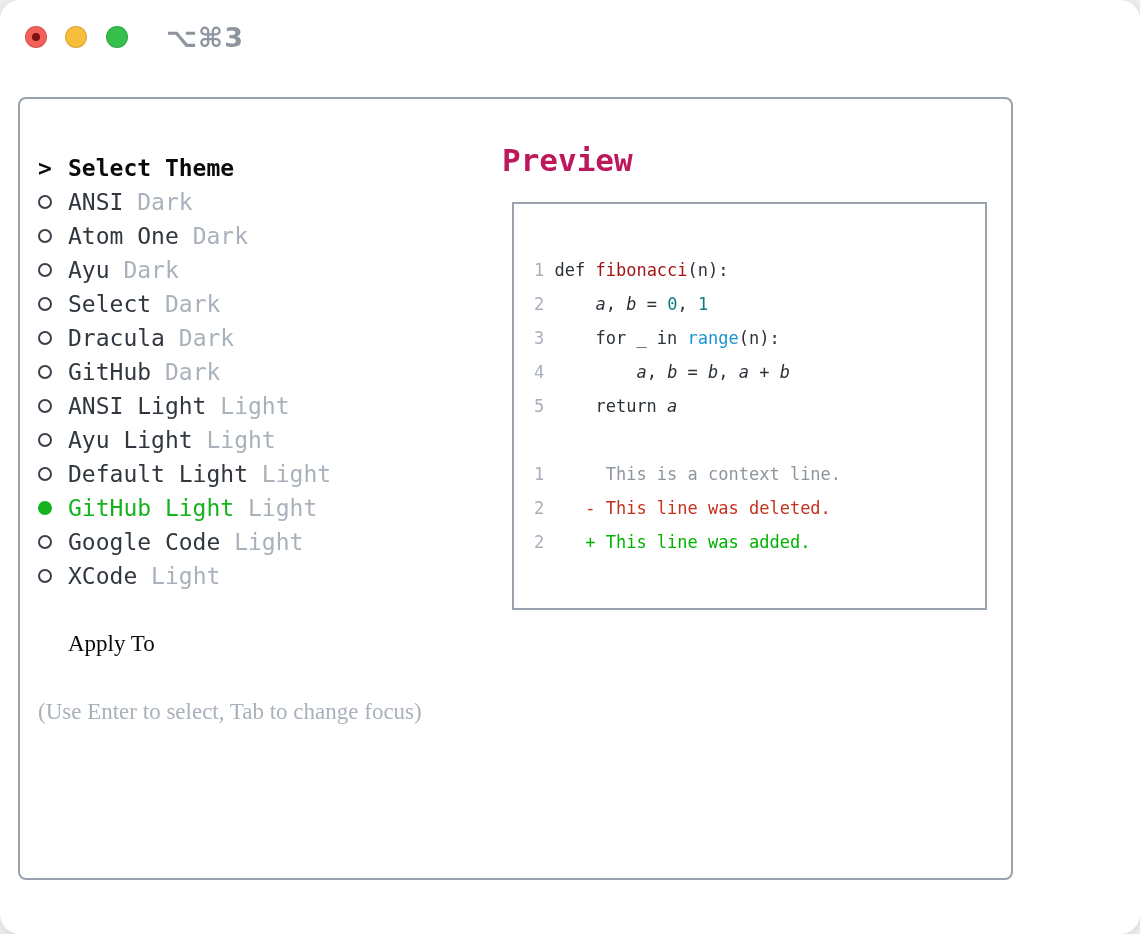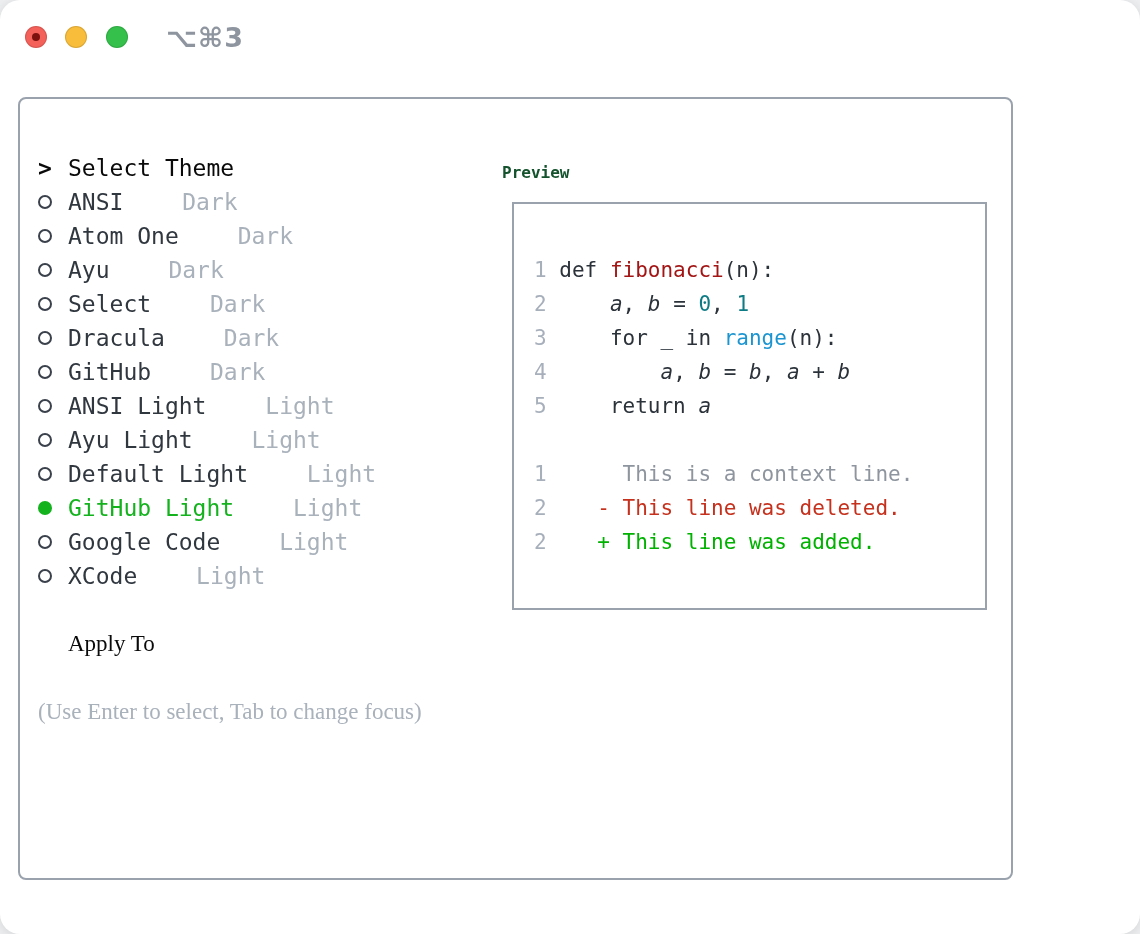--- a/index.html
+++ b/index.html
@@ -40,49 +40,49 @@
   .panel{
     position:absolute;left:18px;top:97px;width:995px;height:783px;
     border:2px solid var(--border-gray);border-radius:8px;background:#fff;
     box-sizing:border-box;
   }
   
   .left-col{position:absolute;left:18px;top:52px;width:440px;}
   .row{height:34px;display:flex;align-items:center;font-size:23px;white-space:pre;}
   .marker{width:30px;flex:none;display:flex;align-items:center;}
   .cursor{font-weight:bold;color:#0a0a0a;}
-  .h{font-weight:normal;color:#0a0a0a;}
+  .h{font-weight:bold;color:#0a0a0a;}
   .h2{color:#0a0a0a;font-family:Liberation Serif, serif;}
   .radio{
     width:14px;height:14px;border-radius:50%;
     border:2px solid #3a414b;box-sizing:border-box;background:transparent;
   }
   .name{color:var(--text-dark);}
-  .variant{color:var(--muted-gray);padding-left:13.85px;margin-left:45px;}
+  .variant{color:var(--muted-gray);padding-left:13.85px;}
   .row.selected .name{color:var(--accent-green);}
   .row.selected .radio{border-color:var(--accent-green);background:var(--accent-green);}
   .apply-block{margin-top:34px;}
   .hint{
     margin-top:34px;width:440px;font-size:23px;line-height:34px;
     color:var(--muted-gray);
     font-family:Liberation Serif, serif;
   }
   
   .preview-header{
-    position:absolute;left:482px;top:56px;height:34px;display:flex;align-items:center;
-    font-size:16px;font-weight:bold;color:#14532d;
+    position:absolute;left:482px;top:44px;height:34px;display:flex;align-items:center;
+    font-size:31px;font-weight:bold;color:#be185d;
   }
   .preview-box{
     position:absolute;left:492px;top:103px;width:475px;height:408px;
     border:2px solid var(--border-gray);box-sizing:border-box;background:#fff;
     overflow:hidden;
   }
   #code-pre{
     margin:0;padding:15px 0 0 20px;font-family:"DejaVu Sans Mono","Liberation Mono",monospace;
-    font-size:21px;line-height:34px;white-space:pre;color:#2b323a;
+    font-size:17px;line-height:34px;white-space:pre;color:#2b323a;
   }
   .cl{height:34px;white-space:pre;}
   .ln{color:var(--linenum-gray);}
   .fn{color:var(--function-red);}
   .nm{color:var(--number-teal);}
   .bi{color:var(--builtin-blue);}
   .vr{font-style:italic;}
   .context{color:var(--context-gray);}
   .deleted{color:var(--deleted-red);text-align:center;}
   .added{color:var(--added-green);}

